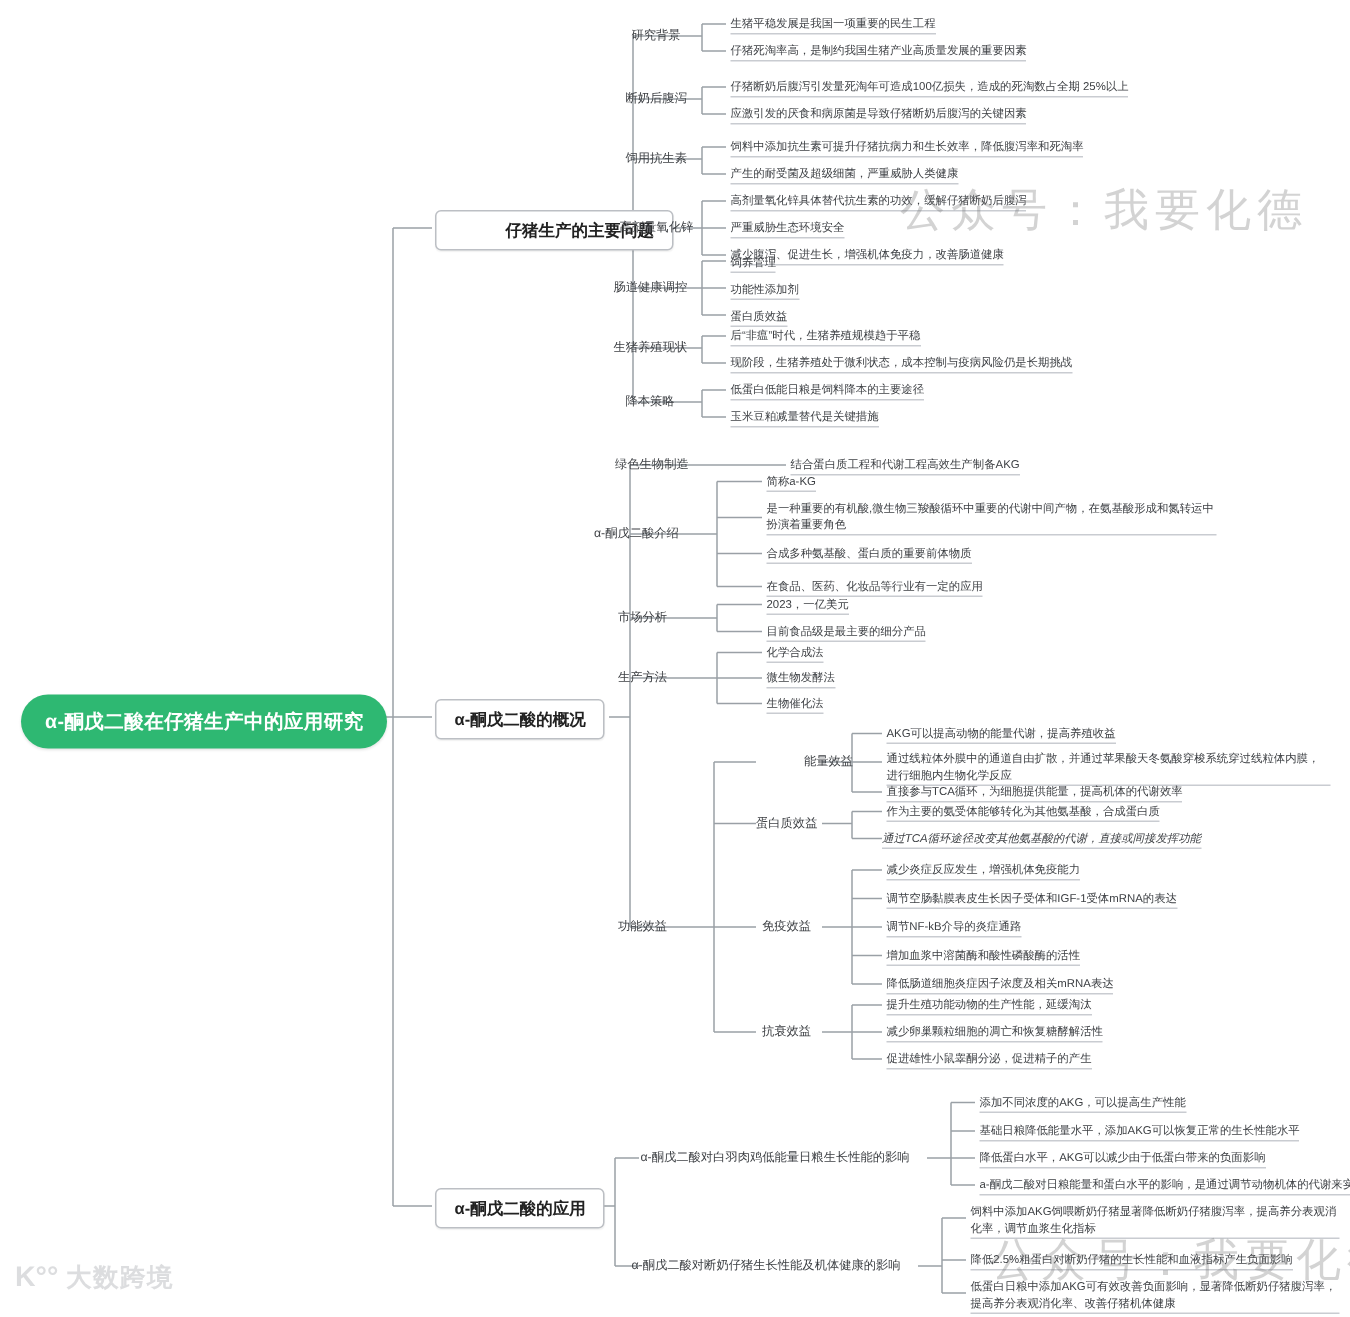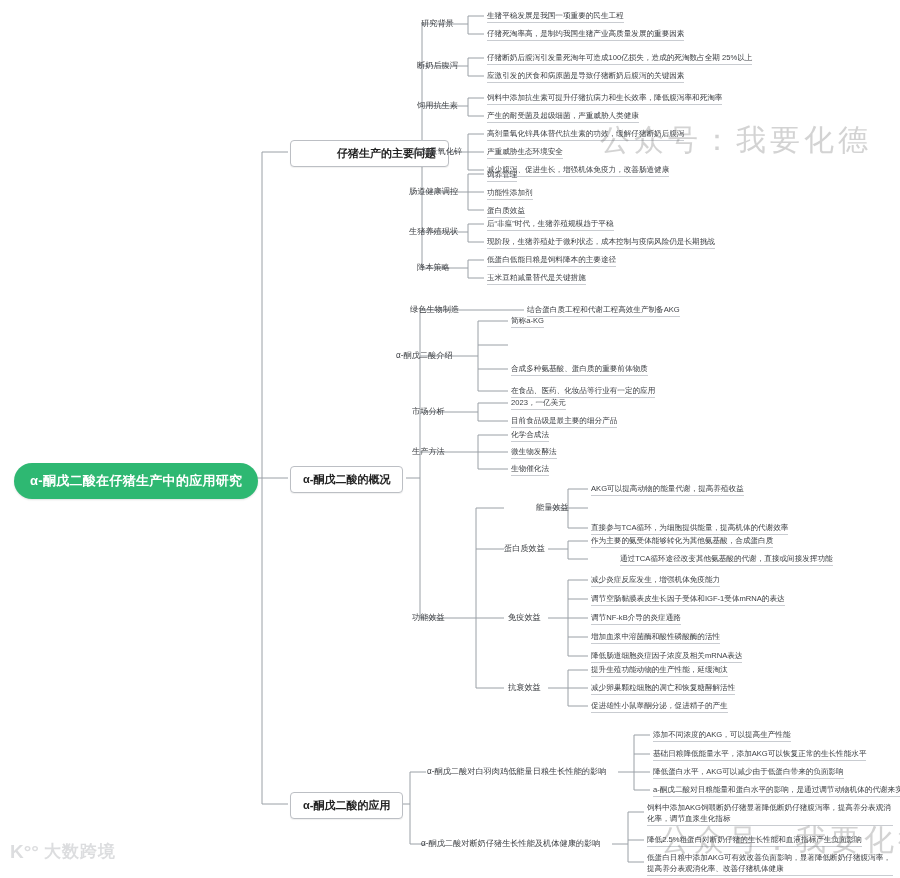--- a/index.html
+++ b/index.html
@@ -274,35 +274,37 @@
   <div class="l2-node" style="left:412px;top:612px;">功能效益</div>
 
   <div class="l2-node" style="left:508px;top:502px;padding-left:28px;">能量效益</div>
   <div class="l2-node" style="left:504px;top:543px;">蛋白质效益</div>
   <div class="l2-node" style="left:508px;top:612px;">免疫效益</div>
   <div class="l2-node" style="left:508px;top:682px;">抗衰效益</div>
 
   <div class="leaf-node" style="left:527px;top:304px;">结合蛋白质工程和代谢工程高效生产制备AKG</div>
 
   <div class="leaf-node" style="left:511px;top:315px;">简称a-KG</div>
+  <div class="leaf-node wrap" style="left:511px;top:333px;width:300px;">是一种重要的有机酸,微生物三羧酸循环中重要的代谢中间产物，在氨基酸形成和氮转运中扮演着重要角色</div>
   <div class="leaf-node" style="left:511px;top:363px;">合成多种氨基酸、蛋白质的重要前体物质</div>
   <div class="leaf-node" style="left:511px;top:385px;">在食品、医药、化妆品等行业有一定的应用</div>
 
   <div class="leaf-node" style="left:511px;top:397px;">2023，一亿美元</div>
   <div class="leaf-node" style="left:511px;top:415px;">目前食品级是最主要的细分产品</div>
 
   <div class="leaf-node" style="left:511px;top:429px;">化学合成法</div>
   <div class="leaf-node" style="left:511px;top:446px;">微生物发酵法</div>
   <div class="leaf-node" style="left:511px;top:463px;">生物催化法</div>
 
   <div class="leaf-node" style="left:591px;top:483px;">AKG可以提高动物的能量代谢，提高养殖收益</div>
+  <div class="leaf-node wrap" style="left:591px;top:500px;width:296px;">通过线粒体外膜中的通道自由扩散，并通过苹果酸天冬氨酸穿梭系统穿过线粒体内膜，进行细胞内生物化学反应</div>
   <div class="leaf-node" style="left:591px;top:522px;">直接参与TCA循环，为细胞提供能量，提高机体的代谢效率</div>
 
   <div class="leaf-node" style="left:591px;top:535px;">作为主要的氨受体能够转化为其他氨基酸，合成蛋白质</div>
-  <div class="leaf-node" style="left:620px;top:553px;">通过TCA循环途径改变其他氨基酸的代谢，直接或间接发挥功能</div>
+  <div class="leaf-node" style="left:588px;top:553px;font-style:italic;">通过TCA循环途径改变其他氨基酸的代谢，直接或间接发挥功能</div>
 
   <div class="leaf-node" style="left:591px;top:574px;">减少炎症反应发生，增强机体免疫能力</div>
   <div class="leaf-node" style="left:591px;top:593px;">调节空肠黏膜表皮生长因子受体和IGF-1受体mRNA的表达</div>
   <div class="leaf-node" style="left:591px;top:612px;">调节NF-kB介导的炎症通路</div>
   <div class="leaf-node" style="left:591px;top:631px;">增加血浆中溶菌酶和酸性磷酸酶的活性</div>
   <div class="leaf-node" style="left:591px;top:650px;">降低肠道细胞炎症因子浓度及相关mRNA表达</div>
 
   <div class="leaf-node" style="left:591px;top:664px;">提升生殖功能动物的生产性能，延缓淘汰</div>
   <div class="leaf-node" style="left:591px;top:682px;">减少卵巢颗粒细胞的凋亡和恢复糖酵解活性</div>
   <div class="leaf-node" style="left:591px;top:700px;">促进雄性小鼠睾酮分泌，促进精子的产生</div>

